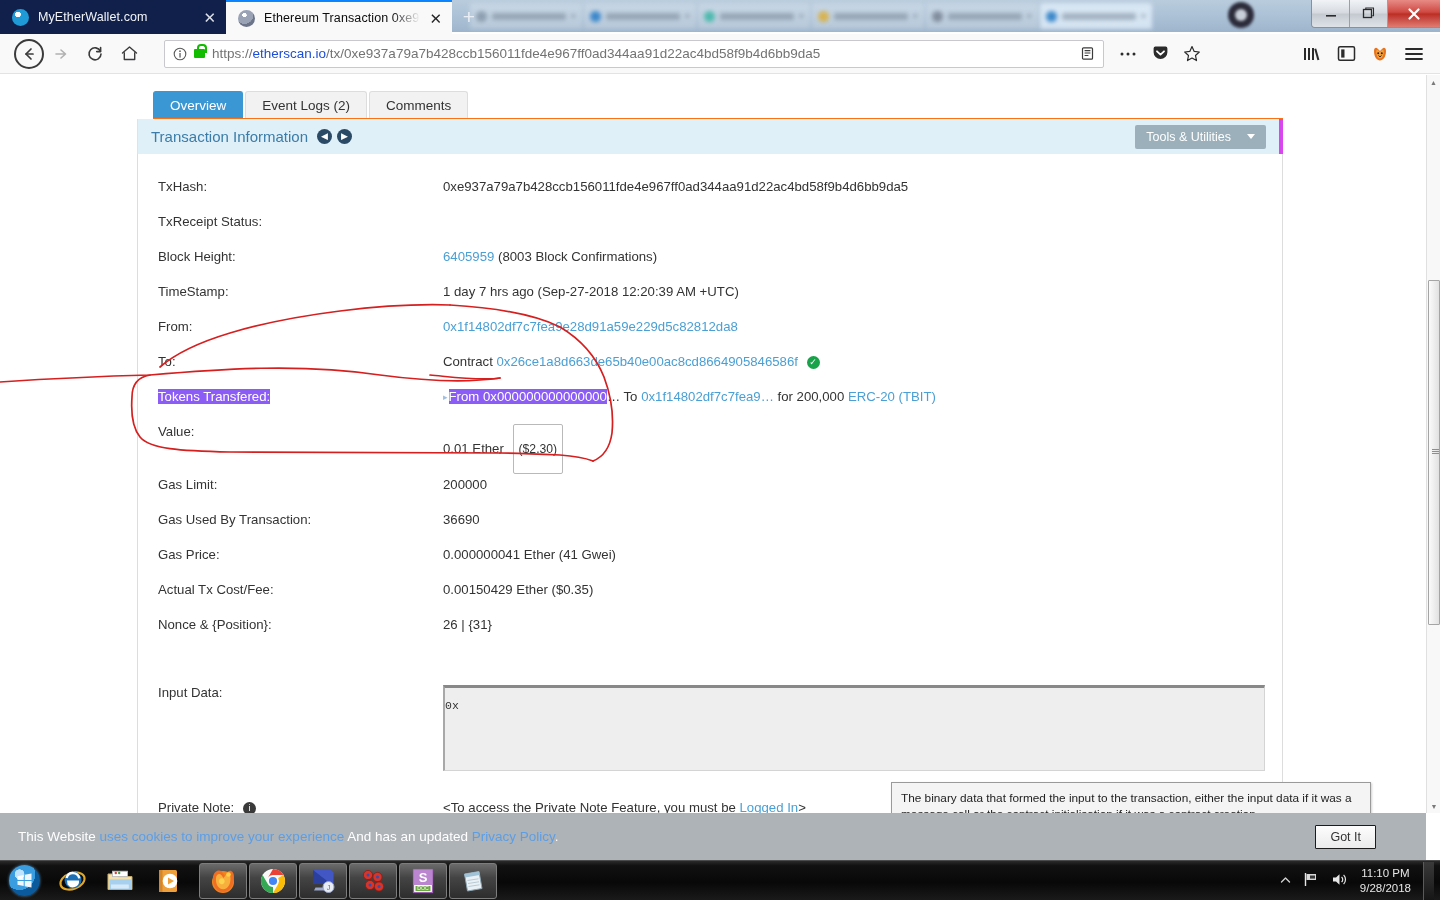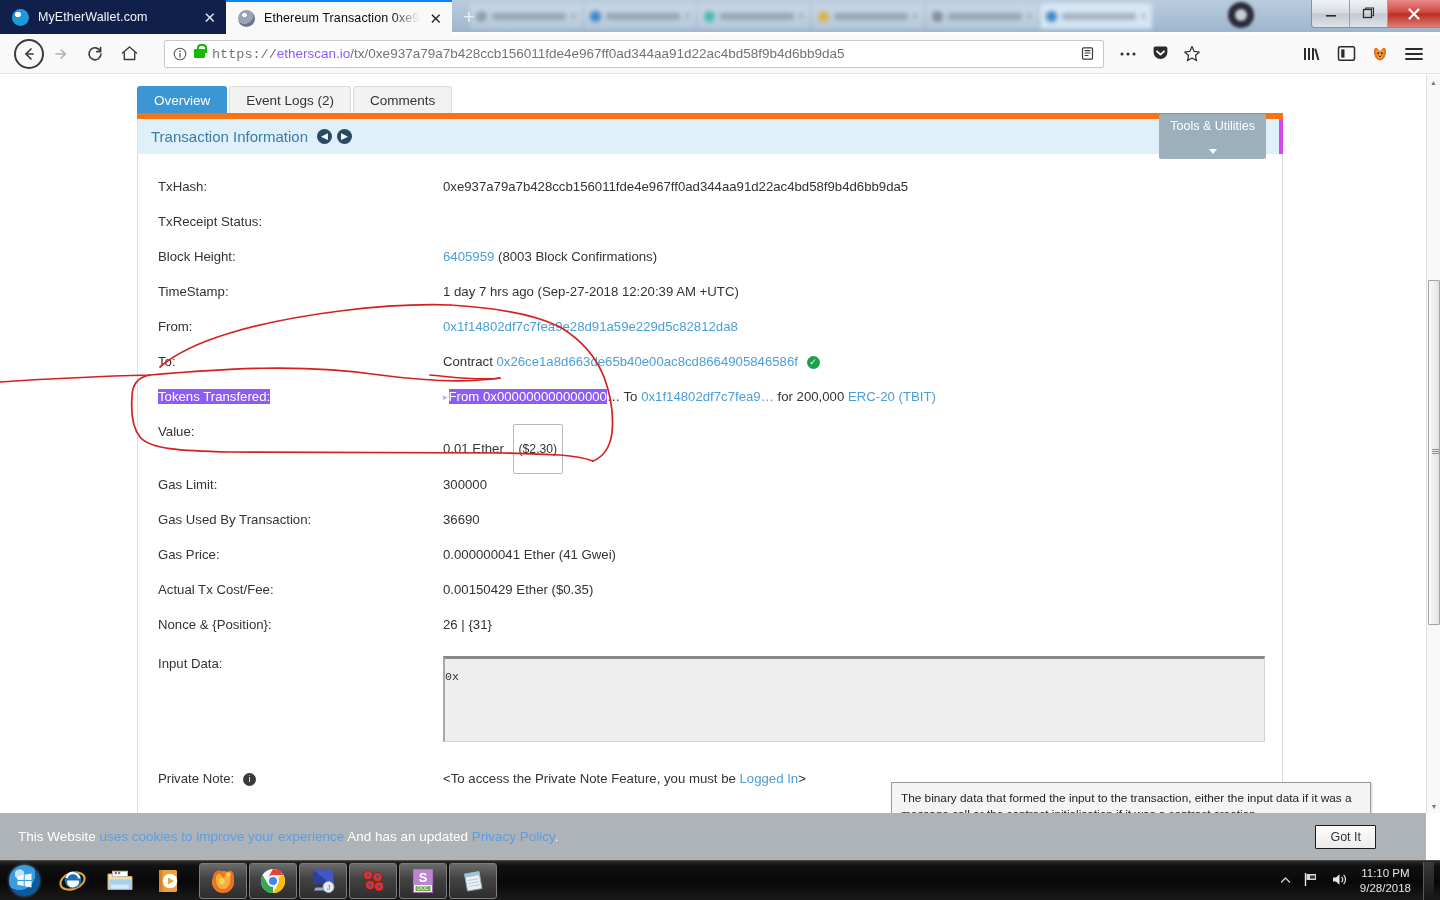--- a/index.html
+++ b/index.html
@@ -96,40 +96,40 @@
   .nav-btn { width: 34px; height: 34px; display:flex; align-items:center; justify-content:center; color:#3b3b3c; }
   .nav-btn.back { border: 2px solid #3b3b3c; border-radius: 50%; width: 30px; height: 30px; margin-left: 4px; }
   .nav-btn.fwd { color: #b1b1b3; }
   .urlbar {
     flex: 1 1 auto; height: 28px; margin: 0 8px 0 18px;
     background: #ffffff; border: 1px solid #c9c9cd; border-radius: 2px;
     display: flex; align-items: center; padding: 0 8px; gap: 7px;
     max-width: 940px;
   }
   .url-text { flex: 1 1 auto; font-size: 13.5px; color: #0c0c0d; white-space: nowrap; overflow: hidden; }
-  .url-text .scheme { color: #737373; font-family: Liberation Mono, monospace; }
-  .url-text .host { color: #8b5cf6; }
+  .url-text .scheme { color: #737373; }
+  .url-text .host { color: #1d4ed8; }
   .url-text .path { color: #737373; }
   .url-icon { color: #5a5a5c; display: flex; align-items: center; }
   .lock { width: 11px; height: 9px; background: #12bc00; border-radius: 1px; position: relative; }
   .lock::before {
     content:""; position: absolute; left: 2.5px; top: -5px; width: 6px; height: 7px;
     border: 2px solid #12bc00; border-bottom: none; border-radius: 4px 4px 0 0;
   }
   .ff-right { display: flex; align-items: center; gap: 2px; margin-left: auto; }
   .ff-ico { width: 32px; height: 32px; display: flex; align-items: center; justify-content: center; color: #2b2b2b; }
 
   
   .page {
     position: absolute; left: 0; top: 75px; width: 1426px; height: 738px;
     background: #ffffff; overflow: hidden;
   }
   .content-wrap { position: absolute; left: 137px; top: 17px; width: 1146px; }
 
-  .tabs-row { display: flex; align-items: flex-end; height: 27px; border-bottom: 6px solid #f97316; }
+  .tabs-row { display: flex; align-items: flex-end; height: 27px; border-bottom: 1px solid #f97316; margin-left: 16px; }
   .ptab {
     height: 27px; padding: 0 16px; display: flex; align-items: center;
     font-size: 13.5px; color: #333333;
     background: #f2f2f2; border: 1px solid #dddddd; border-bottom: none;
     border-radius: 3px 3px 0 0; margin-right: 2px;
   }
   .ptab.active { background: #3b97d3; border-color: #3b97d3; color: #ffffff; }
 
   .panel-head {
     height: 35px; background: #dff0f8; display: flex; align-items: center;
@@ -138,21 +138,21 @@
   .panel-title { font-size: 15px; color: #3b7ca8; }
   .nav-arrows { display: flex; gap: 5px; margin-left: 9px; }
   .circ-arrow {
     width: 15px; height: 15px; border-radius: 50%; background: #2b4a66;
     display: flex; align-items: center; justify-content: center;
     color: #ffffff; font-size: 9px; line-height: 1;
   }
   .tools-btn {
     margin-left: auto; background: #9bb0bb; color: #ffffff;
     font-size: 12.5px; padding: 5px 11px; border-radius: 2px;
-    display: flex; align-items: center; gap: 16px; flex-direction: column;
+    display: flex; align-items: center; gap: 16px;
   }
   .caret-dn { width:0;height:0;border-left:4px solid transparent;border-right:4px solid transparent;border-top:5px solid #ffffff; }
 
   .panel-body {
     background: #ffffff; border: 1px solid #dddddd; border-top: none;
     padding: 22px 0 10px 0; min-height: 640px;
   }
   .row { display: flex; align-items: flex-start; padding: 0 0 0 20px; min-height: 35px; }
   .row .k { width: 285px; flex: 0 0 285px; font-size: 13.2px; color: #333333; padding-top: 3px; }
   .row .v { flex: 1 1 auto; font-size: 13.2px; color: #333333; padding-top: 3px; }
@@ -503,21 +503,21 @@
         <div class="row">
           <div class="k">Value:</div>
           <div class="v">
             <span>0.01 Ether</span>
             <span class="usd-badge">($2.30)</span>
           </div>
         </div>
 
         <div class="row">
           <div class="k">Gas Limit:</div>
-          <div class="v">300000</div>
+          <div class="v">200000</div>
         </div>
 
         <div class="row">
           <div class="k">Gas Used By Transaction:</div>
           <div class="v">36690</div>
         </div>
 
         <div class="row">
           <div class="k">Gas Price:</div>
           <div class="v">0.000000041 Ether (41 Gwei)</div>
@@ -526,21 +526,21 @@
         <div class="row">
           <div class="k">Actual Tx Cost/Fee:</div>
           <div class="v">0.00150429 Ether ($0.35)</div>
         </div>
 
         <div class="row">
           <div class="k">Nonce &amp; {Position}:</div>
           <div class="v">26 | {31}</div>
         </div>
 
-        <div class="row" style="margin-top:4px">
+        <div class="row" style="margin-top:33px">
           <div class="k">Input Data:</div>
           <div class="v">
             <div class="inputdata-box">0x</div>
           </div>
         </div>
 
         <div class="row" style="margin-top:26px">
           <div class="k">
             <span>Private Note:</span>
             <span class="verify-ico" style="background:#3a3a3a">i</span>

